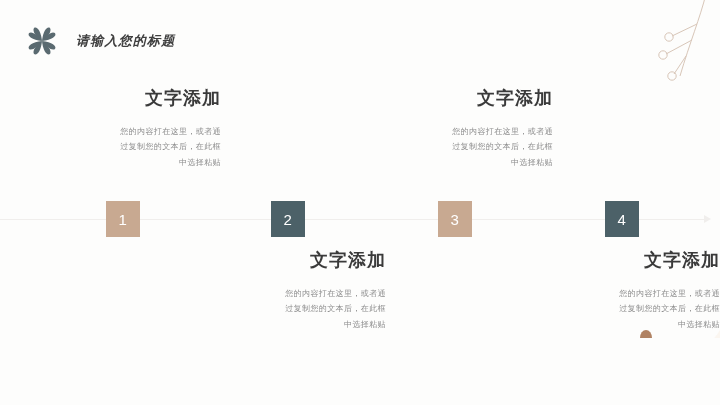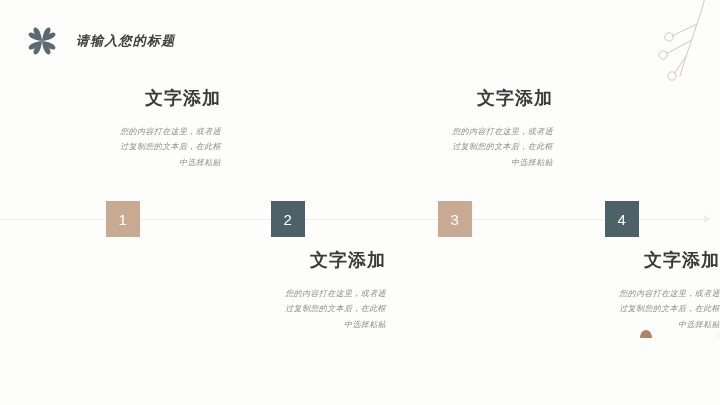--- a/index.html
+++ b/index.html
@@ -113,21 +113,20 @@
     letter-spacing: 1px;
     margin: 0 0 14px 0;
     line-height: 1.2;
   }
   .block-body {
     font-size: 8px;
     color: #8c8c8c;
     line-height: 1.95;
     letter-spacing: 0.4px;
     margin: 0;
-    font-style: italic;
   }
   .block-body .bl { display: block; }
 </style>
 </head>
 <body>
 
 <div class="slide">
 
   <div class="deco deco-br-curve">
     <svg width="160" height="75" viewBox="0 0 160 75">

